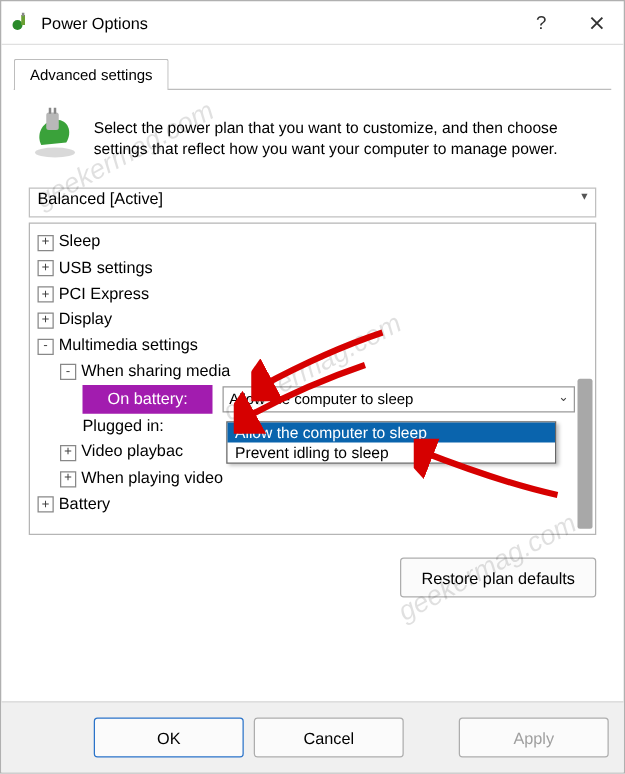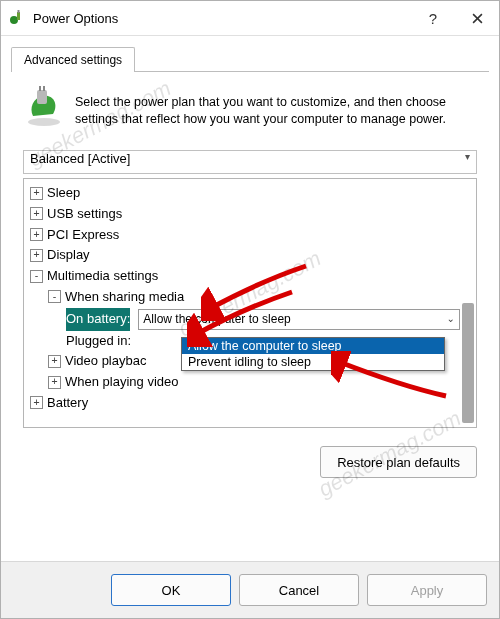--- a/index.html
+++ b/index.html
@@ -139,23 +139,23 @@
     position: relative;
     top: -1px;
     margin-right: 4px;
     background: #fff;
   }
   .lvl1 { padding-left: 0px; }
   .lvl2 { padding-left: 18px; }
   .lvl3 { padding-left: 36px; }
   .row-inline { display: flex; align-items: center; gap: 4px; }
   .sel-label {
-    background: #0f766e;
+    background: #a21caf;
     color: #fff;
-    padding: 1px 0;
+    padding: 1px 20px;
   }
   .dd-closed {
     border: 1px solid #9a9a9a;
     background: #fff;
     height: 19px;
     display: flex;
     align-items: center;
     flex: 1;
     margin-left: 4px;
     padding: 0 4px 0 4px;
@@ -201,21 +201,21 @@
     background: #fbfbfb;
     font-size: 13px;
     height: 30px;
     display: inline-flex;
     align-items: center;
     justify-content: center;
     padding: 0 16px;
     min-width: 86px;
   }
   .btn.primary { border-color: #2a73c9; }
-  .btn.disabled { color: #a0a0a0; }
+  .btn.disabled { color: #a0a0a0; margin-left: 36px; }
 
   
   .footer {
     position: absolute;
     bottom: 0;
     left: 0;
     right: 0;
     height: 56px;
     background: #f0f0f0;
     border-top: 1px solid #d8d8d8;

